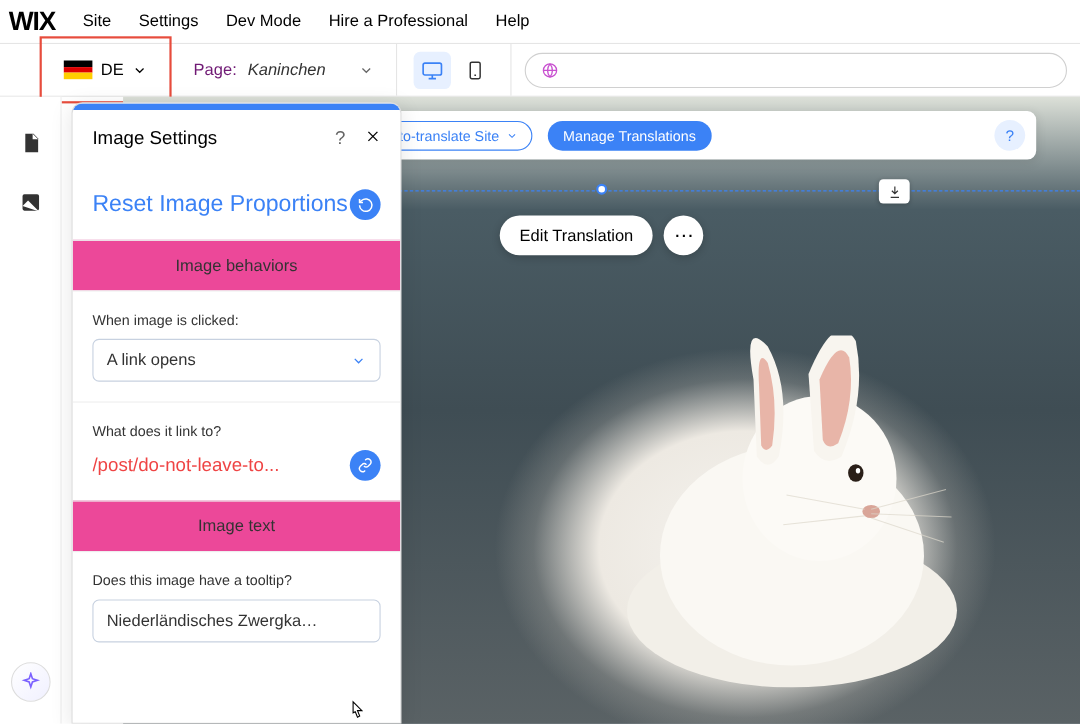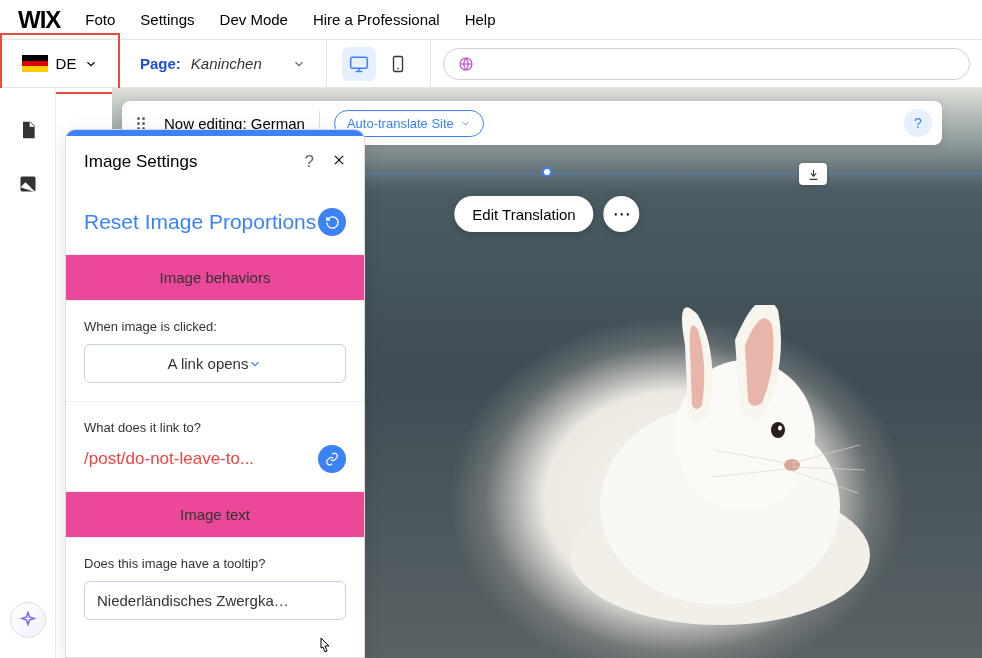--- a/index.html
+++ b/index.html
@@ -1,52 +1,52 @@
 <!DOCTYPE html>
 <html><head>
 <meta charset="utf-8">
 <style>
 * { margin: 0; padding: 0; box-sizing: border-box; font-family: -apple-system, BlinkMacSystemFont, 'Segoe UI', Arial, sans-serif; }
 body { width: 982px; height: 658px; overflow: hidden; background: #fff; position: relative; }
 
-.top-menu { height: 40px; display: flex; align-items: center; padding: 0 18px; gap: 25px; border-bottom: 1px solid #e5e5e5; }
+.top-menu { height: 40px; display: flex; align-items: center; padding: 0 8px; gap: 25px; border-bottom: 1px solid #e5e5e5; }
 .wix-logo { font-weight: 900; font-size: 24px; letter-spacing: -1px; }
 .menu-item { font-size: 15px; color: #000; cursor: pointer; }
 
 .second-bar { height: 48px; display: flex; align-items: center; border-bottom: 1px solid #e5e5e5; }
-.lang-box { border: 2px solid #e74c3c; height: 61px; width: 120px; display: flex; align-items: center; justify-content: center; gap: 8px; font-size: 15px; }
+.lang-box { border: 2px solid #e74c3c; height: 61px; width: 120px; display: flex; align-items: center; justify-content: center; gap: 8px; font-size: 15px; margin-left: 36px; }
 .flag-de { width: 26px; height: 17px; display: flex; flex-direction: column; }
 .flag-de div { flex: 1; }
 .page-sel { display: flex; align-items: center; gap: 10px; padding: 0 20px; height: 100%; border-right: 1px solid #e5e5e5; }
-.page-label { font-size: 15px; color: #1d4ed8; font-weight: bold; }
+.page-label { font-size: 15px; color: #701a75; }
 .page-val { font-size: 15px; color: #333; display: flex; align-items: center; gap: 30px; font-style: italic; }
 .device-toggle { display: flex; gap: 5px; padding: 0 15px; height: 100%; align-items: center; border-right: 1px solid #e5e5e5; }
 .device-btn { width: 34px; height: 34px; border-radius: 6px; display: flex; align-items: center; justify-content: center; cursor: pointer; }
 .device-btn.active { background: #e7f0ff; }
 .url-bar { flex: 1; padding: 0 12px; display: flex; align-items: center; }
 .url-input { width: 100%; height: 32px; border: 1px solid #d0d0d0; border-radius: 16px; padding: 0 14px; display: flex; align-items: center; }
 
 .main-area { display: flex; height: calc(100% - 88px); position: relative; }
 .left-rail { width: 56px; background: #fff; border-right: 1px solid #eee; display: flex; flex-direction: column; align-items: center; padding-top: 30px; gap: 30px; }
 .rail-icon { width: 24px; height: 24px; display: flex; align-items: center; justify-content: center; cursor: pointer; }
 .rail-bottom { margin-top: auto; margin-bottom: 20px; }
 .sparkle-btn { width: 36px; height: 36px; border-radius: 50%; border: 1px solid #ddd; display: flex; align-items: center; justify-content: center; background: linear-gradient(135deg, #fff, #f0f0ff); }
 
-.settings-panel { width: 300px; background: #fff; border: 1px solid #ddd; border-radius: 10px 10px 0 0; overflow: hidden; position: absolute; left: 65px; top: 5px; bottom: 0; box-shadow: 0 4px 20px rgba(0,0,0,0.1); z-index: 10; margin-top: 36px; }
+.settings-panel { width: 300px; background: #fff; border: 1px solid #ddd; border-radius: 10px 10px 0 0; overflow: hidden; position: absolute; left: 65px; top: 5px; bottom: 0; box-shadow: 0 4px 20px rgba(0,0,0,0.1); z-index: 10; }
 .panel-top-bar { height: 6px; background: #3b82f6; }
 .panel-header { display: flex; align-items: center; justify-content: space-between; padding: 16px 18px; font-size: 17px; font-weight: 500; }
 .panel-header-icons { display: flex; gap: 18px; }
 .panel-body { overflow-y: auto; height: calc(100% - 60px); }
 .panel-section { padding: 18px; border-top: 1px solid #eee; }
 .section-title { text-align: center; font-size: 15px; color: #333; padding: 14px; border-top: 1px solid #eee; background: #ec4899; }
 .reset-row { display: flex; align-items: center; justify-content: space-between; padding: 20px 18px 18px; }
 .reset-link { color: #3b82f6; font-size: 21px; cursor: pointer; }
 .circle-btn { width: 28px; height: 28px; border-radius: 50%; background: #3b82f6; display: flex; align-items: center; justify-content: center; cursor: pointer; }
 .field-label { font-size: 13px; color: #333; margin-bottom: 10px; }
-.select-box { border: 1px solid #c7d1e0; border-radius: 6px; padding: 10px 12px; display: flex; justify-content: center; align-items: center; font-size: 15px; color: #333; cursor: pointer; }
+.select-box { border: 1px solid #c7d1e0; border-radius: 6px; padding: 10px 12px; display: flex; justify-content: space-between; align-items: center; font-size: 15px; color: #333; cursor: pointer; }
 .link-row { display: flex; align-items: center; justify-content: space-between; gap: 10px; }
 .link-text { font-size: 17px; color: #ef4444; white-space: nowrap; overflow: hidden; text-overflow: ellipsis; flex: 1; }
 .text-input { border: 1px solid #c7d1e0; border-radius: 6px; padding: 10px 12px; font-size: 15px; color: #333; white-space: nowrap; overflow: hidden; text-overflow: ellipsis; cursor: text; }
 
 .canvas { flex: 1; margin-left: 56px; position: relative; background: linear-gradient(180deg, #e8ebe5 0%, #3a4a54 15%, #2f3d45 100%); }
 .canvas-img { position: absolute; inset: 0; background: radial-gradient(ellipse 350px 280px at 65% 72%, #f5f3ef 0%, #ede9e2 38%, rgba(180,178,172,0.3) 55%, transparent 65%), linear-gradient(180deg, #dce0d8 0%, #4a5c64 18%, #3f4d54 50%, #5a6265 100%); }
 .rabbit { position: absolute; left: 48%; top: 38%; width: 380px; height: 320px; }
 .editing-bar { position: absolute; top: 13px; left: 10px; right: 40px; height: 44px; background: #fff; border-radius: 8px; display: flex; align-items: center; padding: 0 10px; gap: 14px; box-shadow: 0 2px 10px rgba(0,0,0,0.1); }
 .drag-handle { display: flex; flex-direction: column; gap: 2px; cursor: grab; padding: 0 5px; }
 .drag-handle span { width: 3px; height: 3px; background: #666; border-radius: 50%; }
@@ -61,21 +61,21 @@
 .float-buttons { position: absolute; top: 108px; left: 50%; transform: translateX(-50%); display: flex; gap: 10px; }
 .edit-trans-btn { background: #fff; border-radius: 20px; padding: 9px 18px; font-size: 15px; box-shadow: 0 2px 8px rgba(0,0,0,0.2); cursor: pointer; border: none; }
 .more-circle { width: 36px; height: 36px; border-radius: 50%; background: #fff; display: flex; align-items: center; justify-content: center; box-shadow: 0 2px 8px rgba(0,0,0,0.2); cursor: pointer; font-size: 18px; }
 .cursor-ptr { position: absolute; left: 315px; top: 548px; z-index: 20; }
 </style>
 </head>
 <body>
 
 <div class="top-menu">
   <div class="wix-logo">WIX</div>
-  <div class="menu-item">Foto</div>
+  <div class="menu-item">Site</div>
   <div class="menu-item">Settings</div>
   <div class="menu-item">Dev Mode</div>
   <div class="menu-item">Hire a Professional</div>
   <div class="menu-item">Help</div>
 </div>
 
 <div class="second-bar">
   <div class="lang-box">
     <div class="flag-de">
       <div style="background:#000"></div>
@@ -184,20 +184,21 @@
           </div>
       </div>
       <span class="editing-text">Now editing: German</span>
       <div class="divider"></div>
       <button class="auto-trans-btn">
         <span>Auto-translate Site</span>
         <svg width="11" height="11" viewBox="0 0 24 24" fill="none" stroke="#3b82f6" stroke-width="2">
             <polyline points="6 9 12 15 18 9"></polyline>
           </svg>
       </button>
+      <button class="manage-btn">Manage Translations</button>
       <div class="help-circle">?</div>
     </div>
 
     <div class="ruler-line"></div>
     <div class="ruler-handle"></div>
     <div class="download-btn">
       <svg width="13" height="13" viewBox="0 0 24 24" fill="none" stroke="#333" stroke-width="2">
           <path d="M12 3v12m-5-5l5 5 5-5M5 21h14"></path>
         </svg>
     </div>

